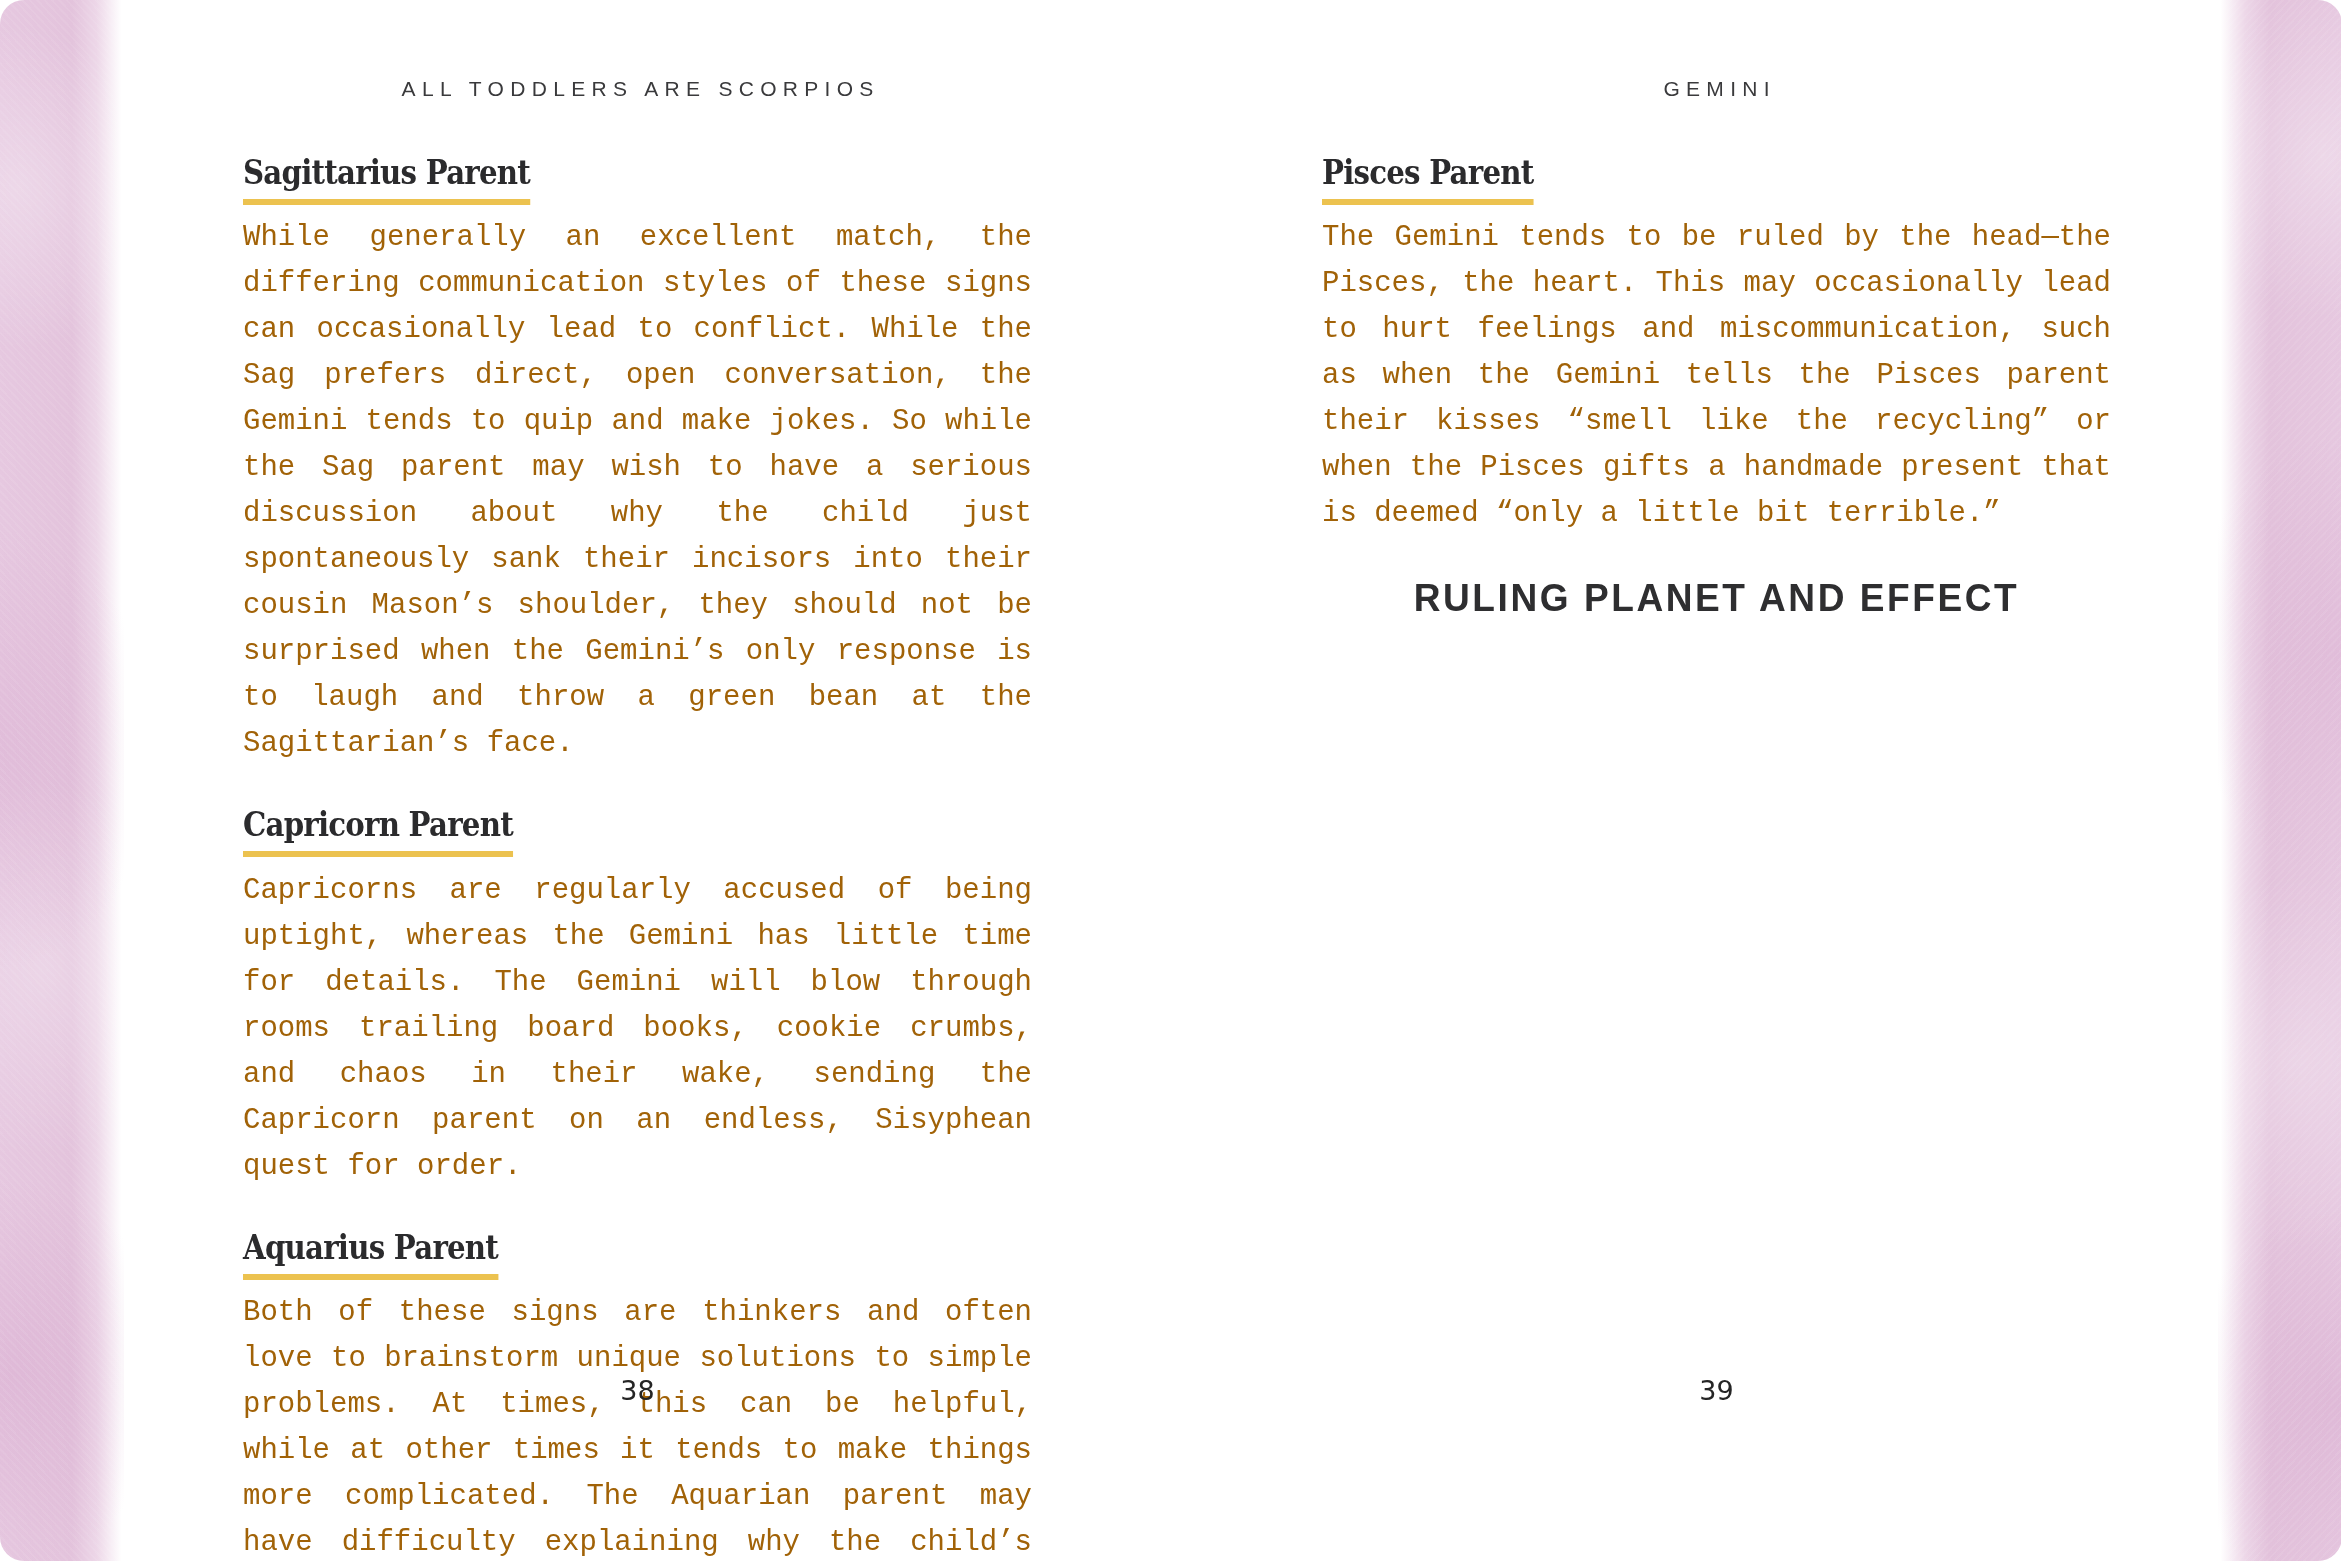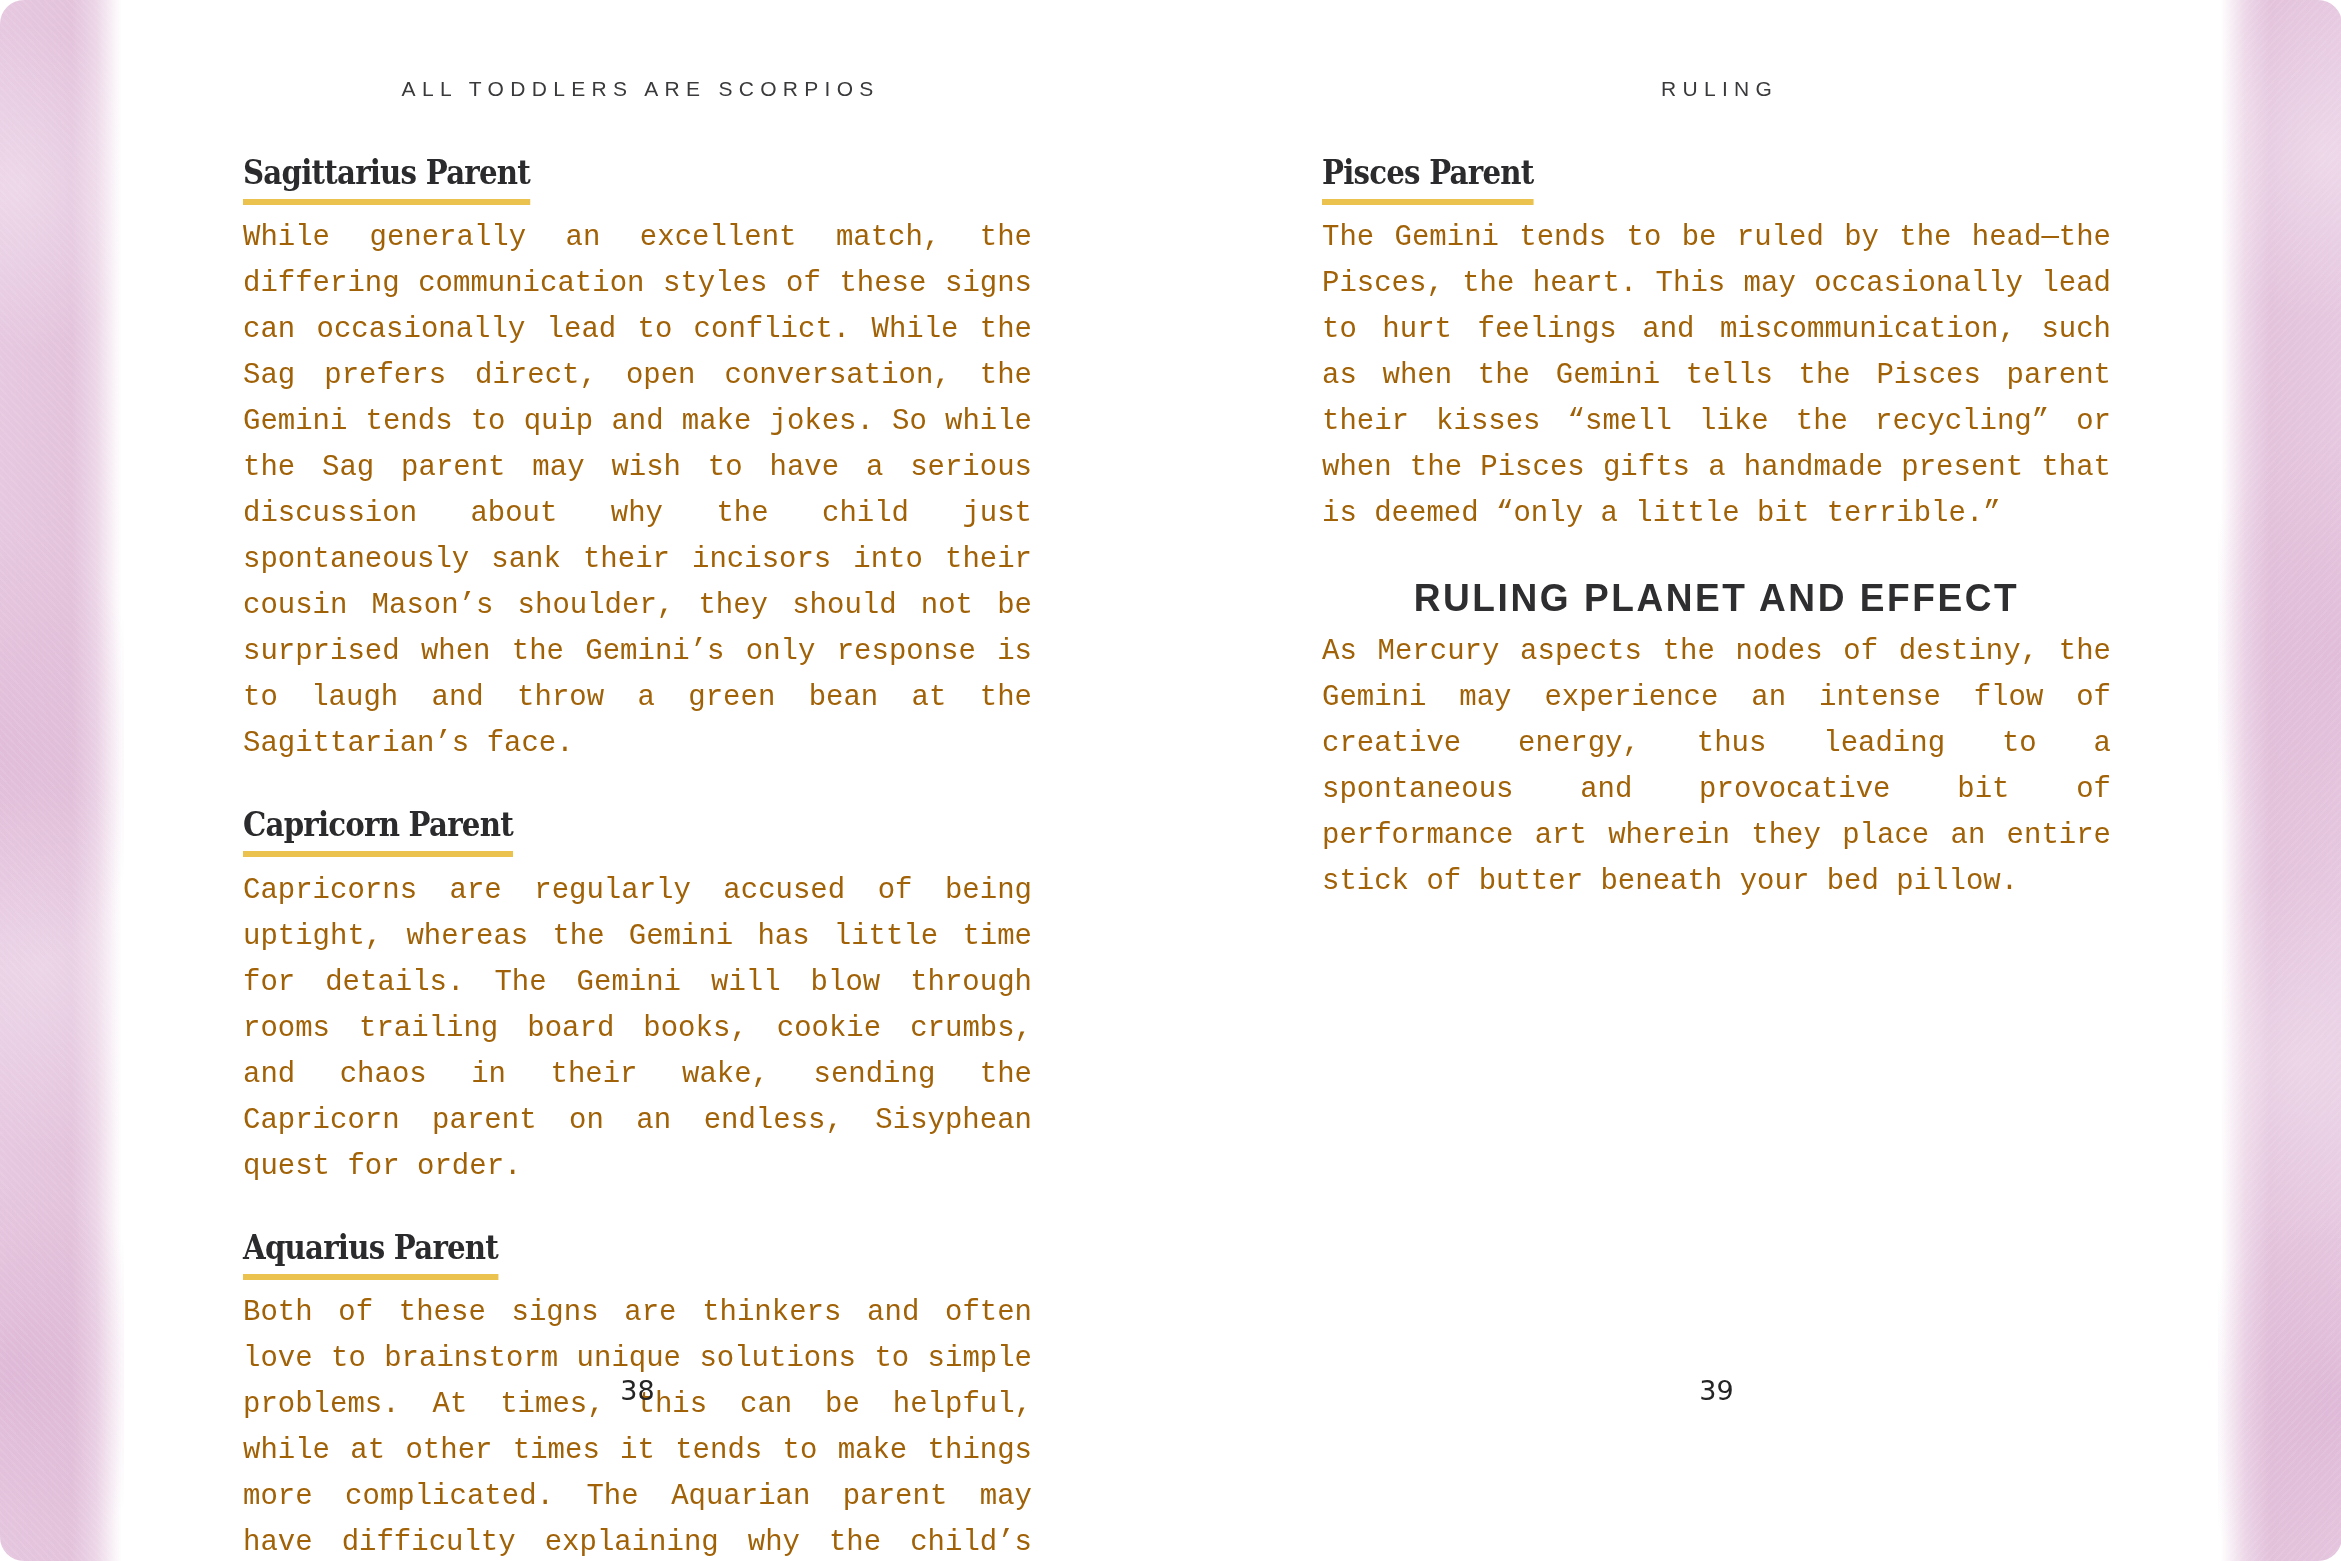--- a/index.html
+++ b/index.html
@@ -132,30 +132,29 @@
       <p class="body-para">Capricorns are regularly accused of being uptight, whereas the Gemini has little time for details. The Gemini will blow through rooms trailing board books, cookie crumbs, and chaos in their wake, sending the Capricorn parent on an endless, Sisyphean quest for order.</p>
     </div>
 
     <div class="section">
       <h2 class="section-heading">Aquarius Parent</h2>
       <p class="body-para">Both of these signs are thinkers and often love to brainstorm unique solutions to simple problems. At times, this can be helpful, while at other times it tends to make things more complicated. The Aquarian parent may have difficulty explaining why the child’s new kite, as well as a pair of UGGs, three gardening rakes, and two empty cartons of oat milk are now dangling from a nearby magnolia tree.</p>
     </div>
   </div>
 
   <div class="page-col right">
-    <div class="running-head">RULING</div>
+    <div class="running-head">GEMINI</div>
 
     <div class="section first">
       <h2 class="section-heading">Pisces Parent</h2>
       <p class="body-para">The Gemini tends to be ruled by the head—the Pisces, the heart. This may occasionally lead to hurt feelings and miscommunication, such as when the Gemini tells the Pisces parent their kisses “smell like the recycling” or when the Pisces gifts a handmade present that is deemed “only a little bit terrible.”</p>
     </div>
 
     <div class="section">
       <h3 class="chapter-subheading">RULING PLANET AND EFFECT</h3>
-      <p class="body-para">As Mercury aspects the nodes of destiny, the Gemini may experience an intense flow of creative energy, thus leading to a spontaneous and provocative bit of performance art wherein they place an entire stick of butter beneath your bed pillow.</p>
     </div>
   </div>
 
   <div class="page-number left">38</div>
   <div class="page-number right">39</div>
 
 </div>
 
 
 </body></html>

